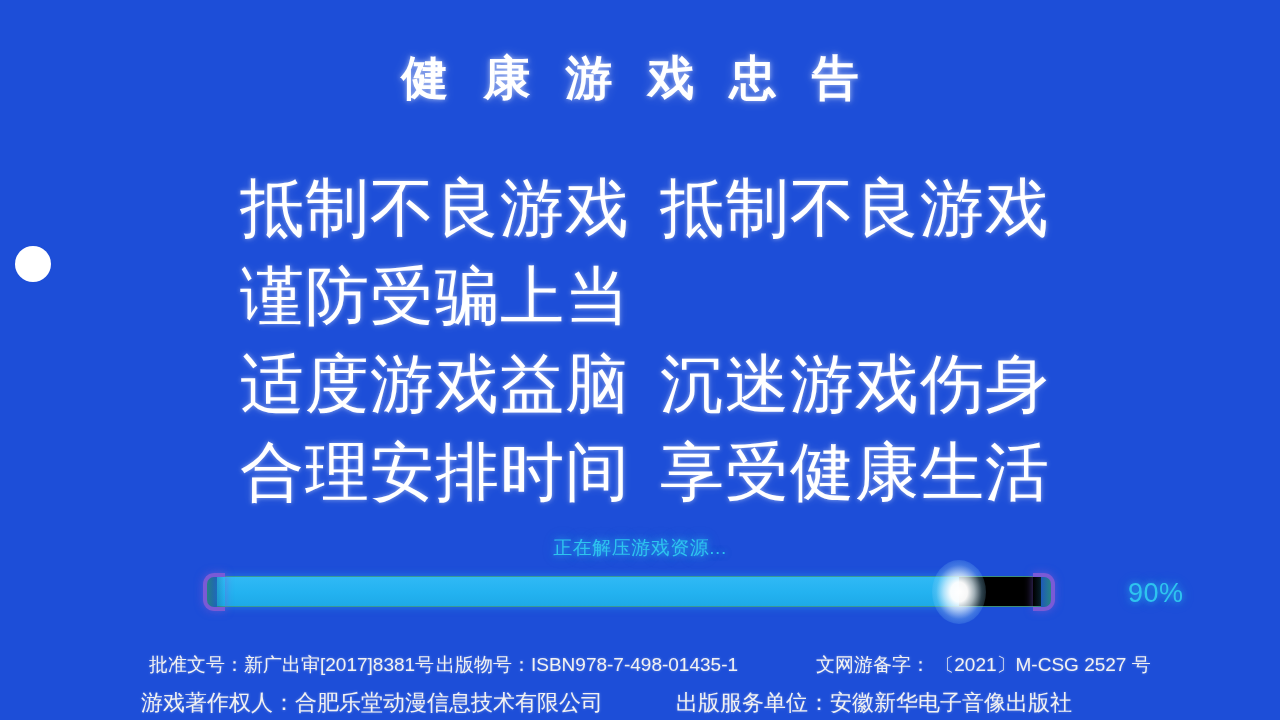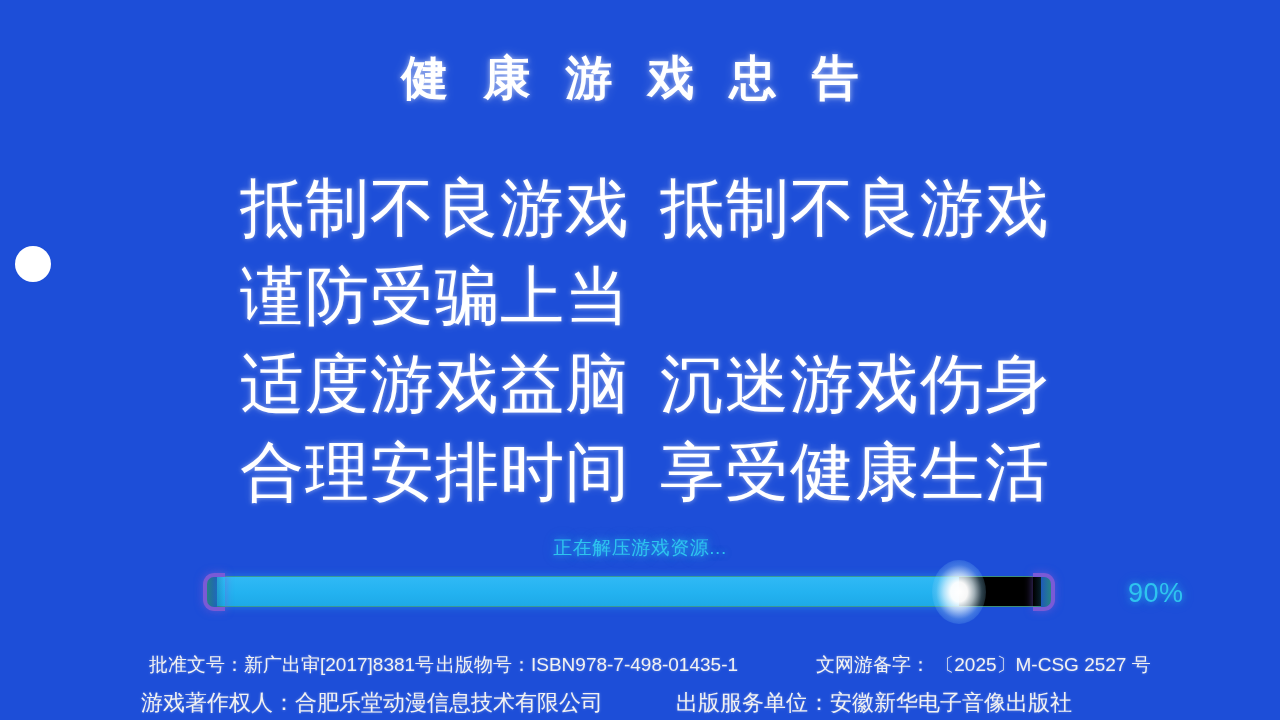--- a/index.html
+++ b/index.html
@@ -236,21 +236,21 @@
     <div class="cap cap-left"></div>
     <div class="cap cap-right"></div>
   </div>
 
   <div class="percent">90%</div>
 
   <div class="legal-row legal-row-1">
     <div class="legal-inner">
       <div class="legal-item">批准文号：新广出审[2017]8381号</div>
       <div class="legal-item">出版物号：ISBN978-7-498-01435-1</div>
-      <div class="legal-item">文网游备字： 〔2025〕M-CSG 2527 号</div>
+      <div class="legal-item">文网游备字： 〔2021〕M-CSG 2527 号</div>
     </div>
   </div>
 
   <div class="legal-row legal-row-2">
     <div class="legal-inner">
       <div class="legal-item">游戏著作权人：合肥乐堂动漫信息技术有限公司</div>
       <div class="legal-item">出版服务单位：安徽新华电子音像出版社</div>
     </div>
   </div>
 

